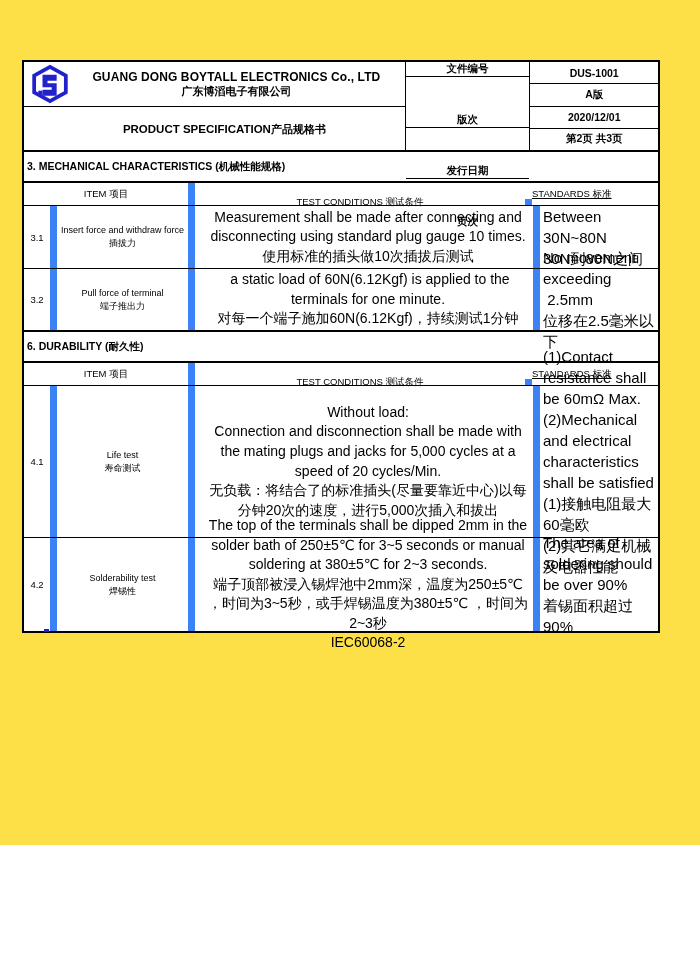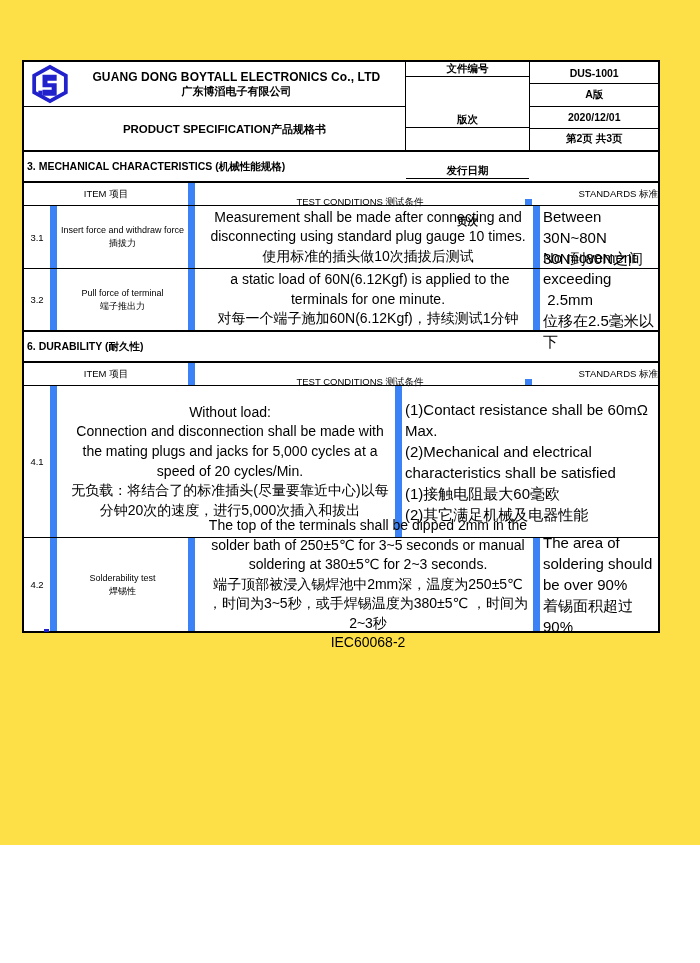--- a/index.html
+++ b/index.html
@@ -34,21 +34,21 @@
   .trow.last { border-bottom:none; }
   .col-head { height:23px; align-items:stretch; }
   .c { border-right:7px solid #3b82f6; display:flex; flex-direction:column; justify-content:center; }
   .c:last-child { border-right:none; }
   .c-item-head { width:171px; text-align:center; font-size:9.5px; }
   .c-no { width:33px; text-align:center; font-size:9.5px; }
   .c-item { width:138px; text-align:center; font-size:9px; line-height:1.4; padding:2px 3px; }
   .c-cond { width:337px; font-size:14px; line-height:1.4; padding:2px 4px; text-align:center;margin-left:8px; }
   .c-std { flex:1; font-size:15px; line-height:1.4; padding:2px 3px; text-align:left; }
   .c-cond-head { width:337px; text-align:center; font-size:9.5px;margin-top:16px; }
-  .c-std-head { flex:1; text-align:right; font-size:9.5px; }
+  .c-std-head { flex:1; text-align:left; font-size:9.5px;text-decoration:underline; }
   .prewrap { white-space:pre-wrap; word-break:break-word; }
   .r-md { height:63px; }
   .r-xl { height:152px; }
   .r-lg { height:93px; }
 
   .artifact { position:absolute; left:44px; top:629px; width:5px; height:3px; }
 </style>
 </head>
 <body>
 
@@ -119,20 +119,22 @@
 
     <div class="sec-title">6. DURABILITY  (耐久性)</div>
     <div class="tbl">
       <div class="trow col-head">
         <div class="c c-item-head">ITEM 项目</div>
         <div class="c c-cond-head">TEST CONDITIONS 测试条件</div>
         <div class="c c-std-head">STANDARDS 标准</div>
       </div>
       <div class="trow r-xl">
         <div class="c c-no">4.1</div>
+        <div class="c c-item prewrap">Life test
+寿命测试</div>
         <div class="c c-cond prewrap">Without load:
 Connection and disconnection shall be made with the mating plugs and jacks for 5,000 cycles at a speed of 20 cycles/Min.
 无负载：将结合了的标准插头(尽量要靠近中心)以每分钟20次的速度，进行5,000次插入和拔出</div>
         <div class="c c-std prewrap">(1)Contact resistance shall be 60mΩ Max.
 (2)Mechanical and electrical characteristics shall be satisfied
 (1)接触电阻最大60毫欧
 (2)其它满足机械及电器性能</div>
       </div>
       <div class="trow r-lg last">
         <div class="c c-no">4.2</div>

